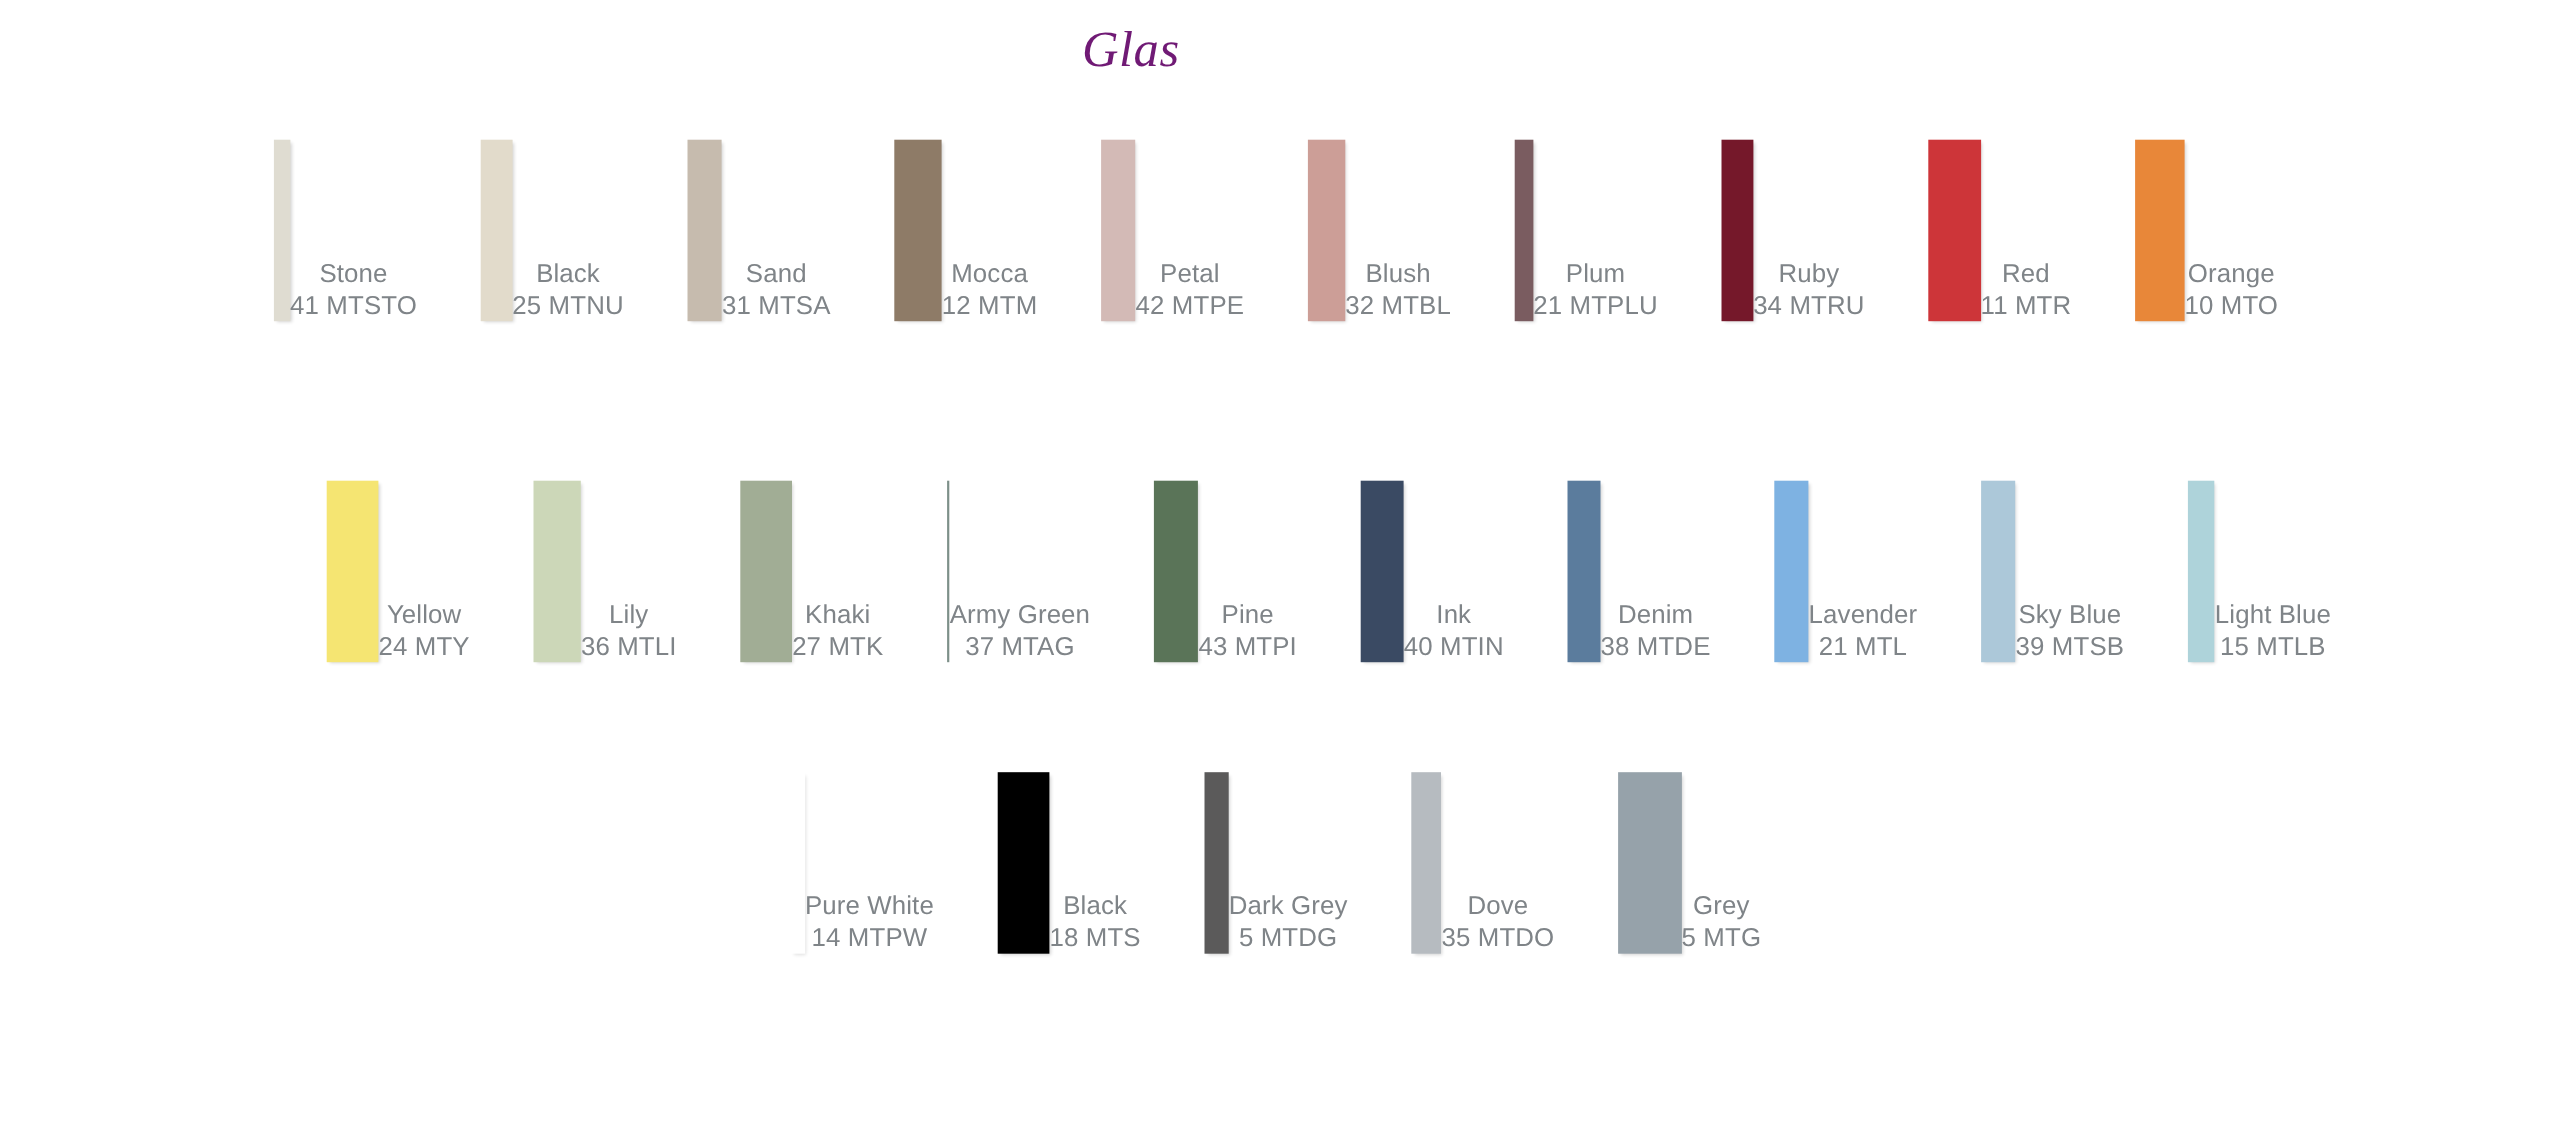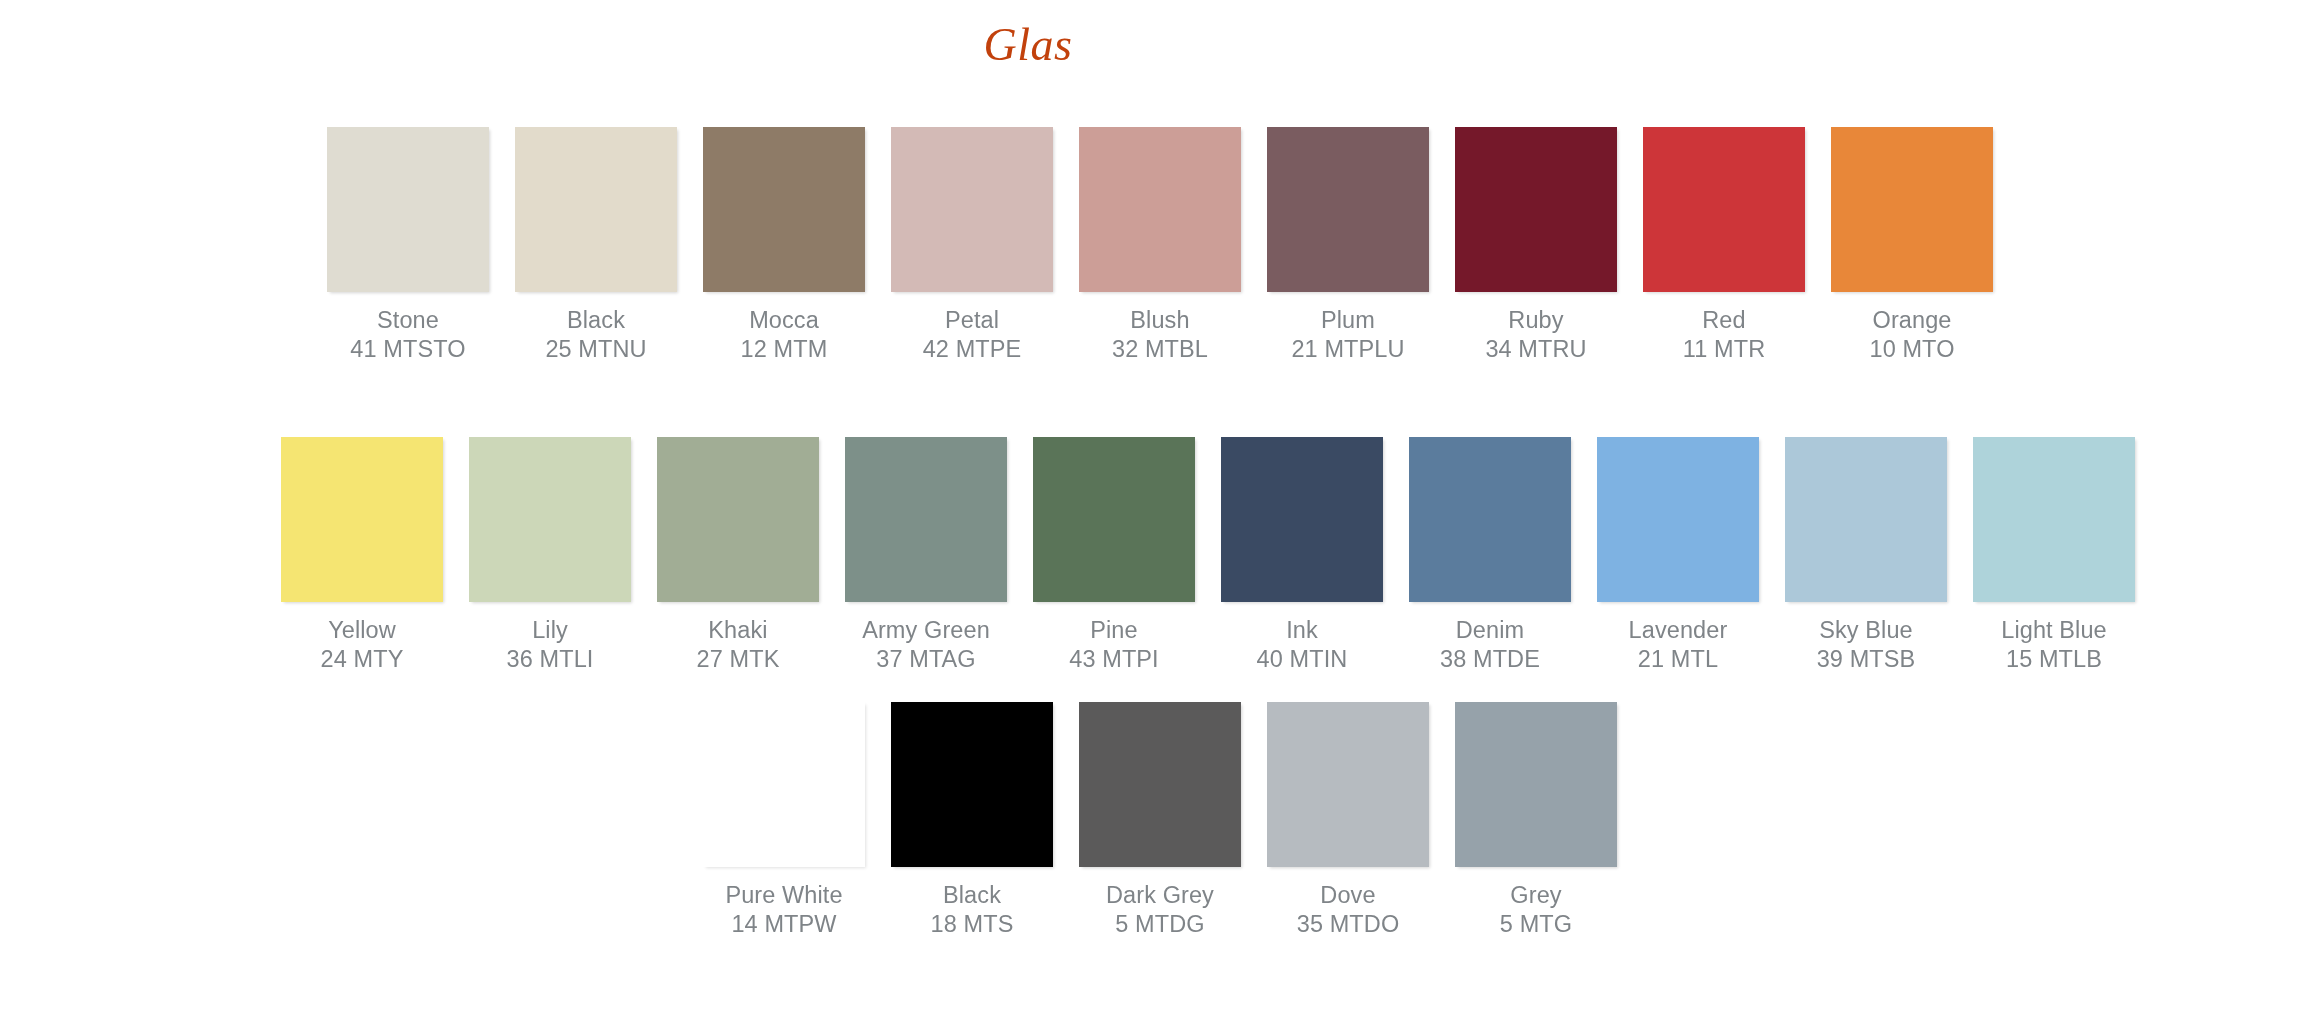--- a/index.html
+++ b/index.html
@@ -29,43 +29,42 @@
     position: absolute;
     top: 22px;
     left: 0;
     width: 2056px;
     text-align: center;
     font-family: "Liberation Serif", "DejaVu Serif", serif;
     font-style: italic;
     font-weight: 400;
     font-size: 46px;
     letter-spacing: 0.5px;
-    color: #c2410c;
+    color: #701a75;
     line-height: 1;
   }
 
   
   .swatch-row {
     position: absolute;
     left: 0;
     width: 2320px;
     display: flex;
     justify-content: center;
     align-items: flex-start;
   }
   #row-1 { top: 127px; }
   #row-2 { top: 437px; padding-left: 48px; }
   #row-3 { top: 702px; }
 
   .swatch-cell {
     width: 130px;
     margin: 0 29px;
     display: flex;
-    flex-direction: column;
-    align-items: center;
+    align-items: flex-end;
   }
 
   .swatch-chip {
     width: 162px;
     height: 165px;
     box-sizing: border-box;
     box-shadow: 2px 2px 3px -1px rgba(0, 0, 0, 0.17);
   }
   #row-1 .swatch-chip { height: 165px; }
 
@@ -103,20 +102,27 @@
         </div>
       </div>
       <div class="swatch-cell">
         <div class="swatch-chip" style="background: rgb(226, 219, 203);"></div>
         <div class="swatch-label">
           <span class="swatch-name">Black</span>
           <span class="swatch-code">25 MTNU</span>
         </div>
       </div>
       <div class="swatch-cell">
+        <div class="swatch-chip" style="background: rgb(198, 187, 174);"></div>
+        <div class="swatch-label">
+          <span class="swatch-name">Sand</span>
+          <span class="swatch-code">31 MTSA</span>
+        </div>
+      </div>
+      <div class="swatch-cell">
         <div class="swatch-chip" style="background: rgb(142, 123, 103);"></div>
         <div class="swatch-label">
           <span class="swatch-name">Mocca</span>
           <span class="swatch-code">12 MTM</span>
         </div>
       </div>
       <div class="swatch-cell">
         <div class="swatch-chip" style="background: rgb(211, 186, 182);"></div>
         <div class="swatch-label">
           <span class="swatch-name">Petal</span>

